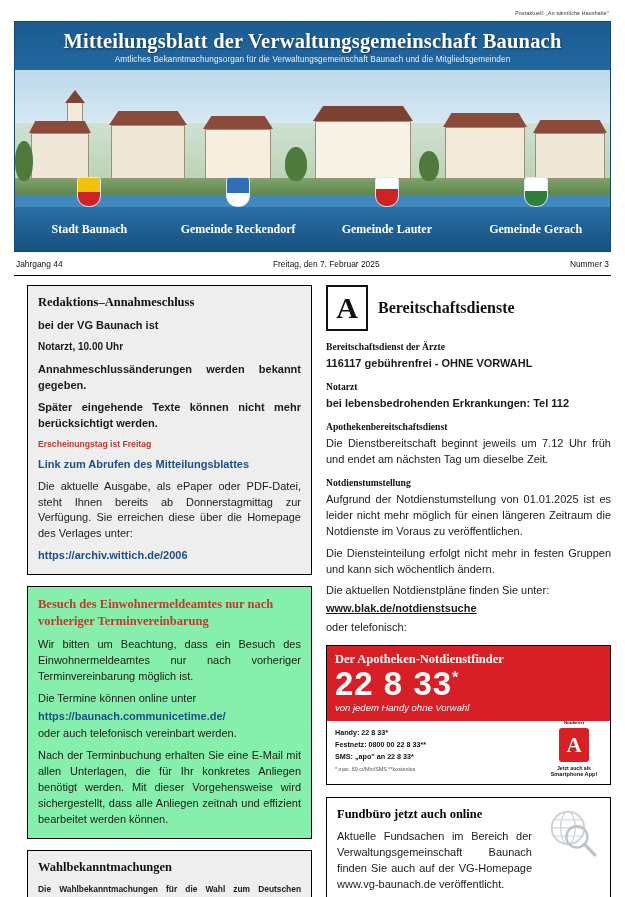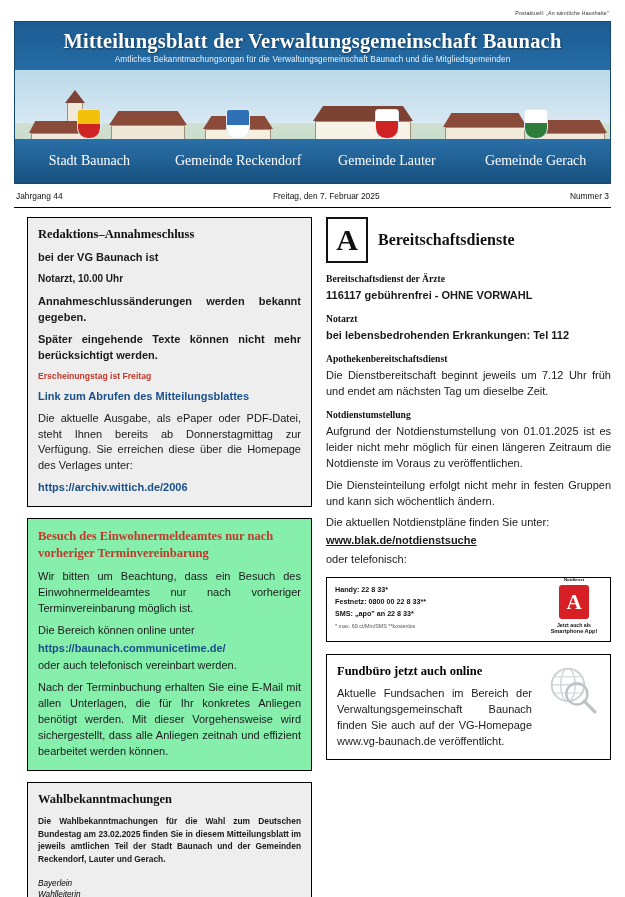--- a/index.html
+++ b/index.html
@@ -27,21 +27,21 @@
     color: #333;
     letter-spacing: .2px;
     margin: 0 2px 4px 0;
     height: 7px;
   }
 
   
   .masthead {
     position: relative;
     width: 100%;
-    height: 163px;
+    height: 231px;
     background: linear-gradient(#1b5c92, #2f79b5 55%, #4f96c9);
     overflow: hidden;
     border: 1px solid #15486f;
     box-sizing: border-box;
   }
   .mh-title {
     position: absolute;
     top: 8px; left: 0; right: 0;
     text-align: center;
     color: #ffffff;
@@ -116,22 +116,23 @@
     background: linear-gradient(#2a6fa8, #17517f);
     display: flex;
   }
   .mh-cell {
     flex: 1;
     display: flex;
     align-items: center;
     justify-content: center;
     gap: 6px;
     color: #ffffff;
-    font-size: 14px;
-    font-family: "Liberation Serif", serif;
+    font-size: 12px;
+    font-family: "Liberation Serif", serif;
+    font-weight: bold;
   }
   .crest {
     width: 22px; height: 28px;
     background: #ffffff;
     border: 1px solid #dfe8ef;
     border-radius: 3px 3px 11px 11px;
     position: absolute;
     top: -30px;
   }
   .mh-cellwrap { position: relative; display:flex; align-items:center; justify-content:center; flex:1; }
@@ -383,21 +384,21 @@
         <p class="p b">Später eingehende Texte können nicht mehr berücksichtigt werden.</p>
         <p class="p red">Erscheinungstag ist Freitag</p>
         <p class="p b lnk">Link zum Abrufen des Mitteilungsblattes</p>
         <p class="p">Die aktuelle Ausgabe, als ePaper oder PDF-Datei, steht Ihnen bereits ab Donnerstagmittag zur Verfügung. Sie erreichen diese über die Homepage des Verlages unter:</p>
         <p class="p b lnk last">https://archiv.wittich.de/2006</p>
       </div>
 
       <div class="box peach">
         <h2 class="boxhead red" style="line-height:1.3;">Besuch des Einwohnermeldeamtes nur nach vorheriger Terminvereinbarung</h2>
         <p class="p">Wir bitten um Beachtung, dass ein Besuch des Einwohnermeldeamtes nur nach vorheriger Terminvereinbarung möglich ist.</p>
-        <p class="p" style="margin-bottom:2px;">Die Bereich können online unter</p>
+        <p class="p" style="margin-bottom:2px;">Die Termine können online unter</p>
         <p class="p b lnk" style="margin-bottom:2px;">https://baunach.communicetime.de/</p>
         <p class="p">oder auch telefonisch vereinbart werden.</p>
         <p class="p last">Nach der Terminbuchung erhalten Sie eine E-Mail mit allen Unterlagen, die für Ihr konkretes Anliegen benötigt werden. Mit dieser Vorgehensweise wird sichergestellt, dass alle Anliegen zeitnah und effizient bearbeitet werden können.</p>
       </div>
 
       <div class="box grey">
         <h2 class="boxhead">Wahlbekanntmachungen</h2>
         <p class="p b big" style="line-height:1.5;margin-bottom:12px;">Die Wahlbekanntmachungen für die Wahl zum Deutschen Bundestag am 23.02.2025 finden Sie in diesem Mitteilungsblatt im jeweils amtlichen Teil der Stadt Baunach und der Gemeinden Reckendorf, Lauter und Gerach.</p>
         <p class="ital">Bayerlein</p>
         <p class="ital">Wahlleiterin</p>
@@ -432,20 +433,25 @@
       <div class="rsec">
         <h3>Notdienstumstellung</h3>
         <p class="p">Aufgrund der Notdienstumstellung von 01.01.2025 ist es leider nicht mehr möglich für einen längeren Zeitraum die Notdienste im Voraus zu veröffentlichen.</p>
         <p class="p">Die Diensteinteilung erfolgt nicht mehr in festen Gruppen und kann sich wöchentlich ändern.</p>
         <p class="p" style="margin-bottom:2px;">Die aktuellen Notdienstpläne finden Sie unter:</p>
         <p class="p b" style="margin-bottom:3px;text-decoration:underline;">www.blak.de/notdienstsuche</p>
         <p class="p last">oder telefonisch:</p>
       </div>
 
       <div class="ad">
+        <div class="ad-top">
+          <div class="l1">Der Apotheken-Notdienstfinder</div>
+          <div class="l2"><span>22 8 33</span><sup>*</sup></div>
+          <div class="l3">von jedem Handy ohne Vorwahl</div>
+        </div>
         <div class="ad-bot">
           <div class="left">
             <div>Handy: 22 8 33*</div>
             <div>Festnetz: 0800 00 22 8 33**</div>
             <div>SMS: „apo" an 22 8 33*</div>
             <div class="fine">* max. 69 ct/Min/SMS   **kostenlos</div>
           </div>
           <div class="right">
             <div class="apo-badge">
               <div class="cap">Notdienst</div>

